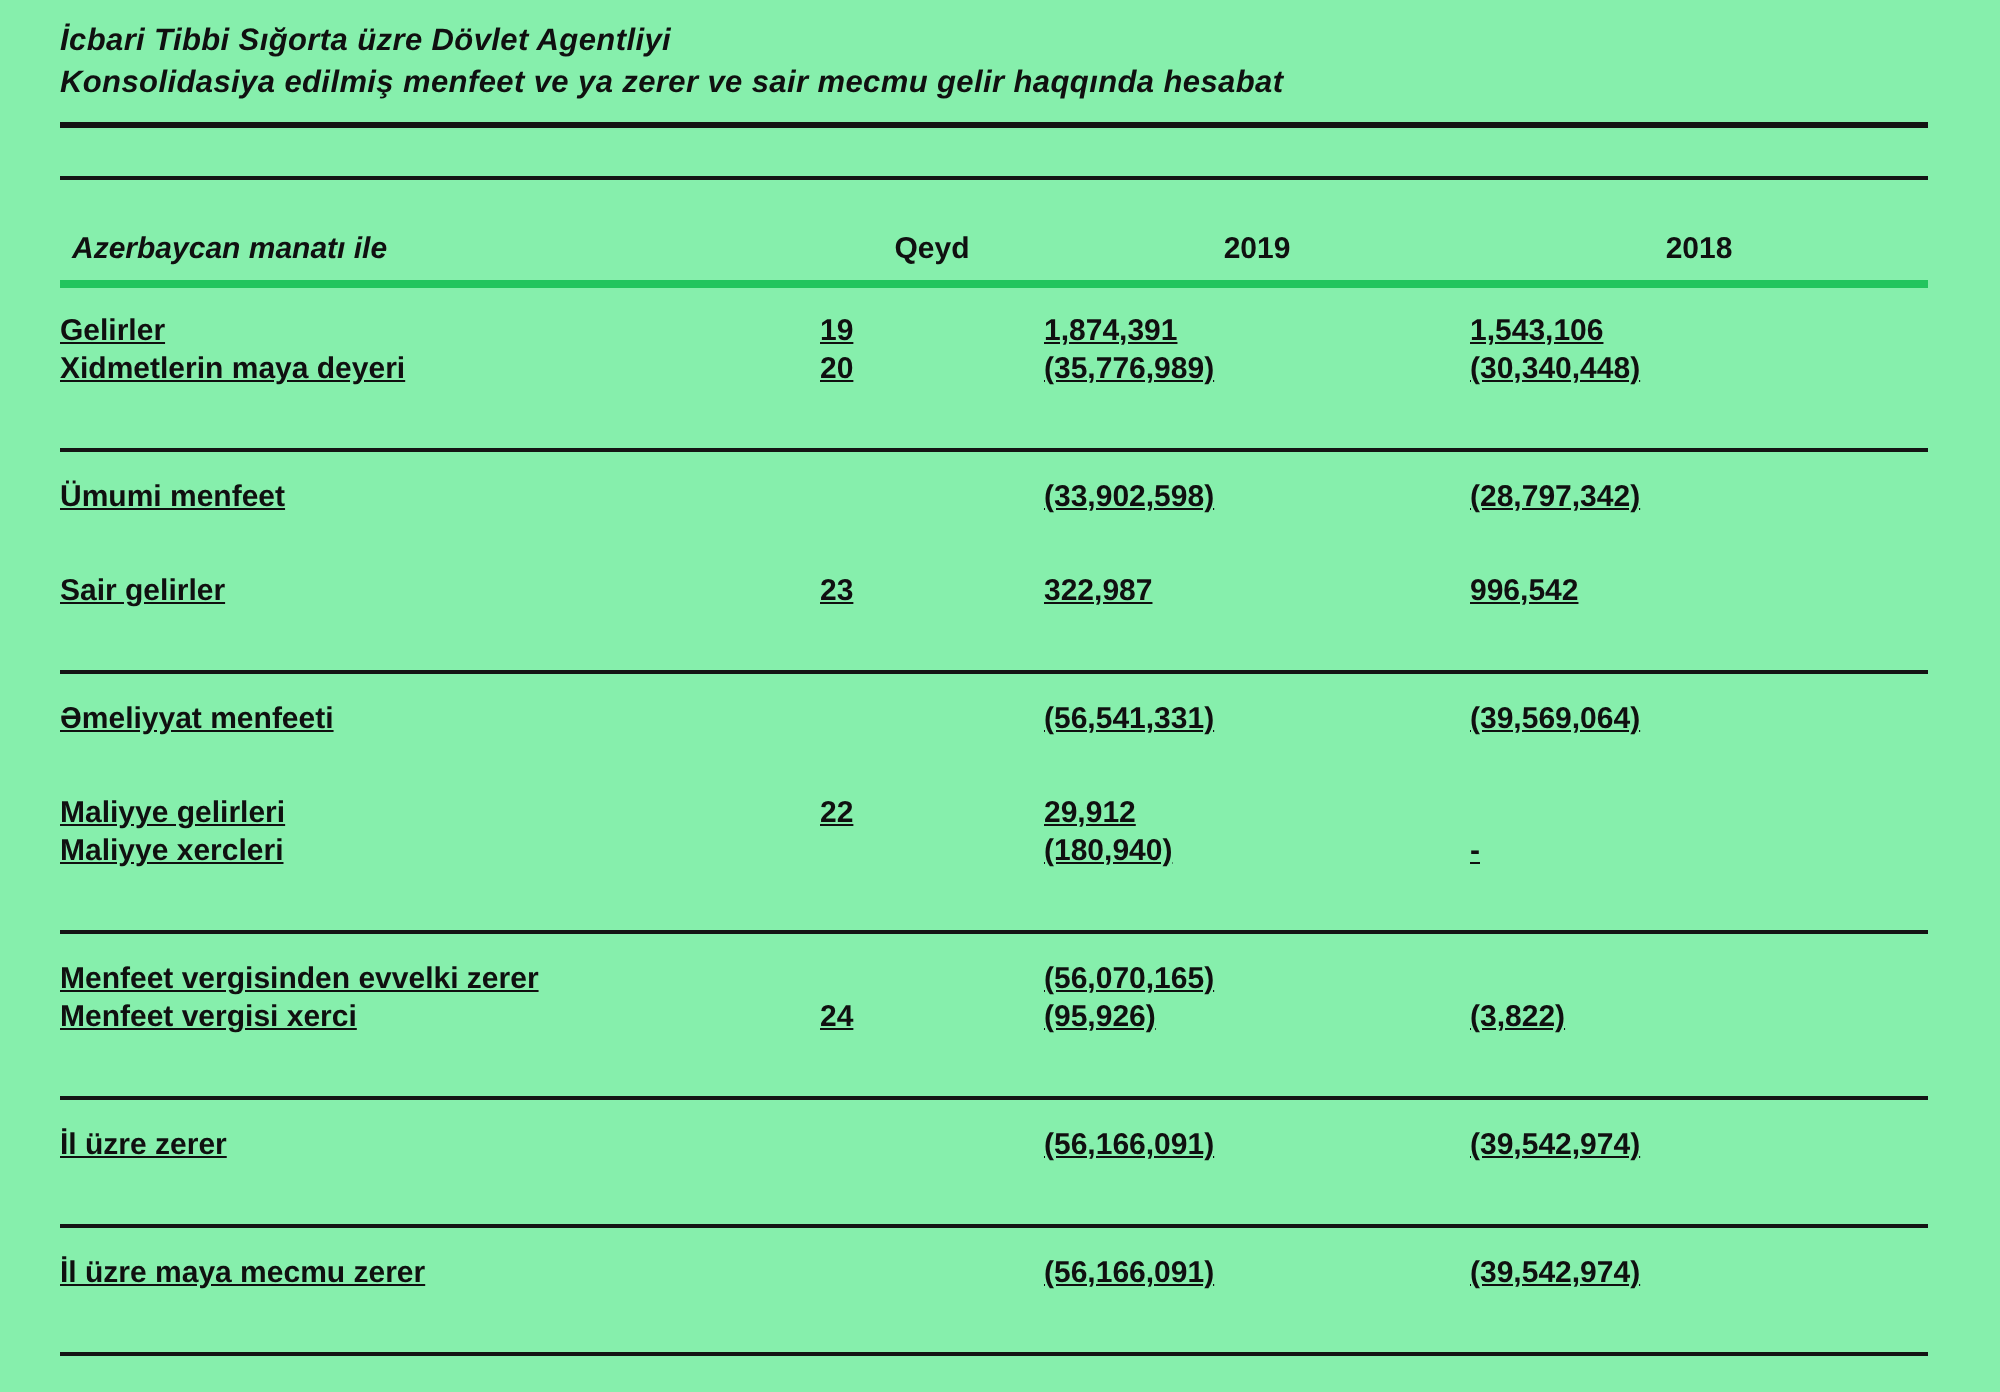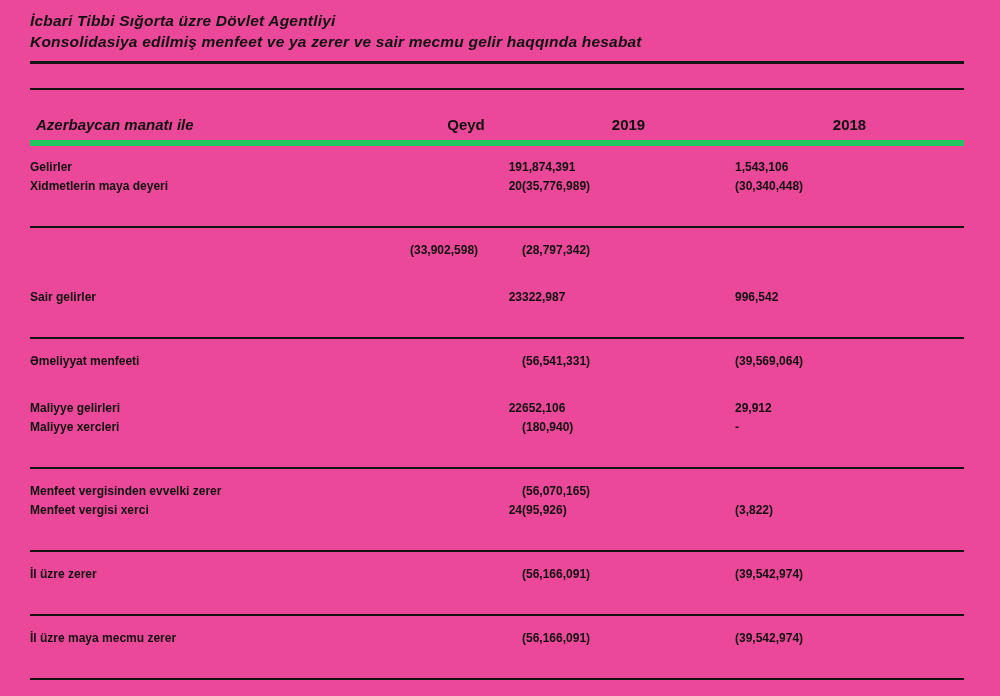--- a/index.html
+++ b/index.html
@@ -2,21 +2,21 @@
 <html><head>
 <meta charset="utf-8">
 <style>
   * { box-sizing: border-box; margin: 0; padding: 0; }
   html, body { background: #ffffff; }
   .doc {
     position: relative;
     width: 1000px;
     height: 696px;
     overflow: hidden;
-    background: #ec4899;
+    background: #86efac;
     color: #101010;
     font-family: "Liberation Sans", sans-serif;
     font-weight: 700;
     padding: 10px 36px 0 30px;
   }
   .title, .subtitle {
     font-size: 15.5px;
     font-style: italic;
     font-weight: 700;
     line-height: 21px;
@@ -31,36 +31,37 @@
     margin-top: 9px;
   }
   .grid-row {
     display: grid;
     grid-template-columns: 380px 112px 213px 1fr;
     align-items: baseline;
   }
   .thead {
     margin-top: 24px;
     border-top: 2px solid #141414;
-    border-bottom: 6px solid #22c55e;
+    border-bottom: 4px solid #22c55e;
     padding: 6px 0 7px;
     font-size: 15px;
   }
   .thead .cell.label {
     font-style: italic;
     padding-left: 6px;
   }
   .tbody { padding-top: 12px; }
   .trow {
-    font-size: 12px;
+    font-size: 15px;
     line-height: 19px;
+    text-decoration: underline;
   }
   .trow.total { font-weight: 700; }
   .trow.gap-after { margin-bottom: 28px; }
-  .cell.note { text-align: right; }
+  .cell.note { text-align: left; }
   .cell.num { text-align: left; }
   .thead .cell.note { text-align: center; margin-top: 20px; }
   .thead .cell.num { text-align: center; }
   .tbody .rule { margin: 30px 0 13px 0; }
 </style>
 </head>
 <body>
 
 <div class="doc">
 
@@ -86,41 +87,41 @@
         <div class="cell num">1,543,106</div>
       </div>
       <div class="trow grid-row">
         <div class="cell label">Xidmetlerin maya deyeri</div>
         <div class="cell note">20</div>
         <div class="cell num">(35,776,989)</div>
         <div class="cell num">(30,340,448)</div>
       </div>
       <div class="rule"></div>
       <div class="trow grid-row total gap-after">
+        <div class="cell label">Ümumi menfeet</div>
         <div class="cell note"></div>
         <div class="cell num">(33,902,598)</div>
         <div class="cell num">(28,797,342)</div>
       </div>
       <div class="trow grid-row">
         <div class="cell label">Sair gelirler</div>
         <div class="cell note">23</div>
         <div class="cell num">322,987</div>
         <div class="cell num">996,542</div>
       </div>
       <div class="rule"></div>
       <div class="trow grid-row total gap-after">
         <div class="cell label">Əmeliyyat menfeeti</div>
         <div class="cell note"></div>
         <div class="cell num">(56,541,331)</div>
         <div class="cell num">(39,569,064)</div>
       </div>
       <div class="trow grid-row">
         <div class="cell label">Maliyye gelirleri</div>
         <div class="cell note">22</div>
-        <div class="cell num">652,106</div>
         <div class="cell num">29,912</div>
       </div>
       <div class="trow grid-row">
         <div class="cell label">Maliyye xercleri</div>
         <div class="cell note"></div>
         <div class="cell num">(180,940)</div>
         <div class="cell num">-</div>
       </div>
       <div class="rule"></div>
       <div class="trow grid-row total">

